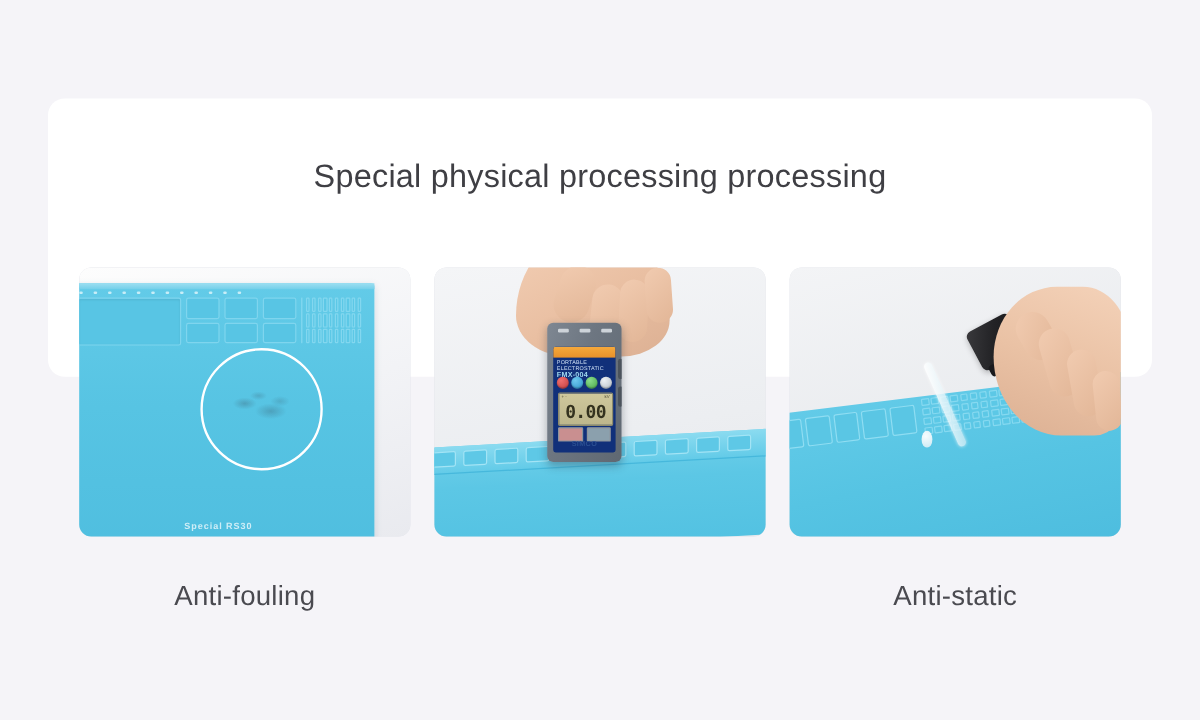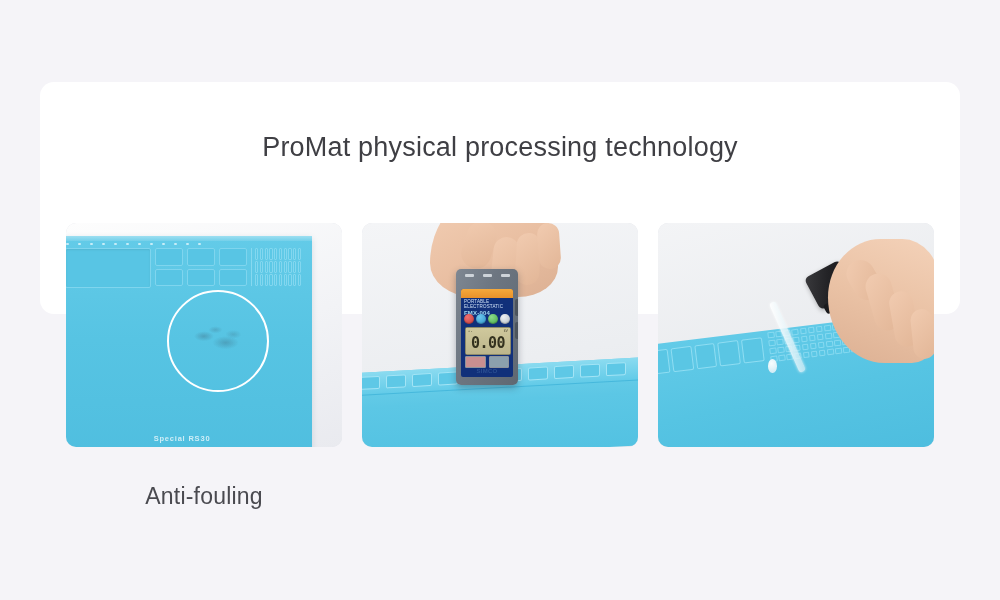--- a/index.html
+++ b/index.html
@@ -385,21 +385,21 @@
     font-size: 23px;
     font-weight: 400;
     color: #4a4a50;
     letter-spacing: .2px;
   }
 </style>
 </head>
 <body>
 
 <div class="hero-card">
-  <div class="hero-title">ProMat physical processing technology</div>
+  <div class="hero-title">Special physical processing processing</div>
 </div>
 
 <div class="panels">
 
   <div class="panel">
     <div class="p1-bg"></div>
     <div class="mat">
       <div class="mat-toprail"></div>
       <div class="mat-dots">
         <i></i>
@@ -602,13 +602,14 @@
       <span class="finger f3a"></span>
       <span class="finger f3b"></span>
       <span class="finger f3c"></span>
     </div>
   </div>
 
 </div>
 
 <div class="captions">
   <div class="caption">Anti-fouling</div>
+  <div class="caption">Anti-static</div>
 </div>
 
 </body></html>

